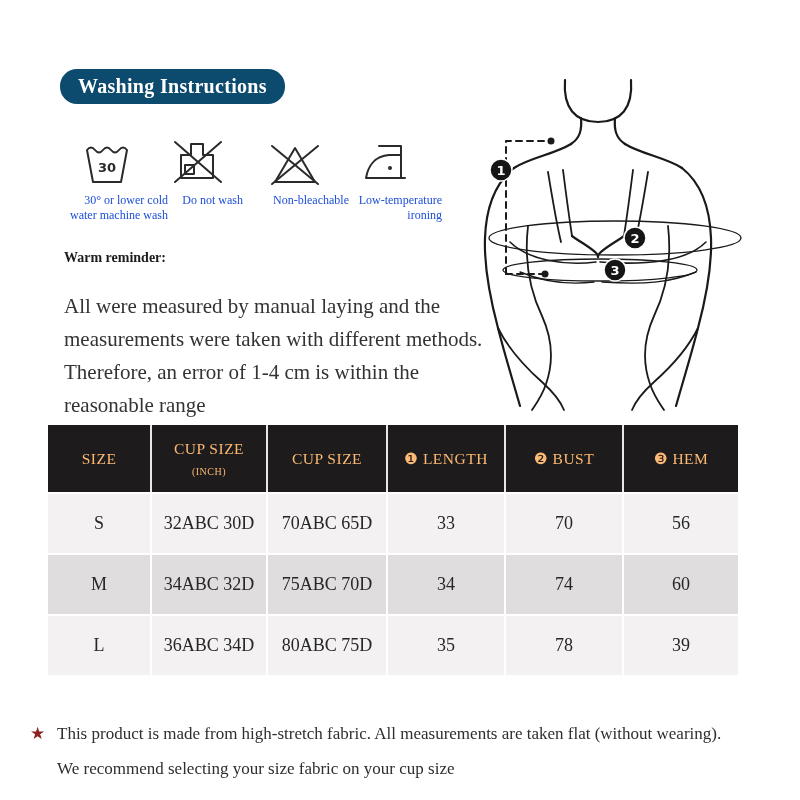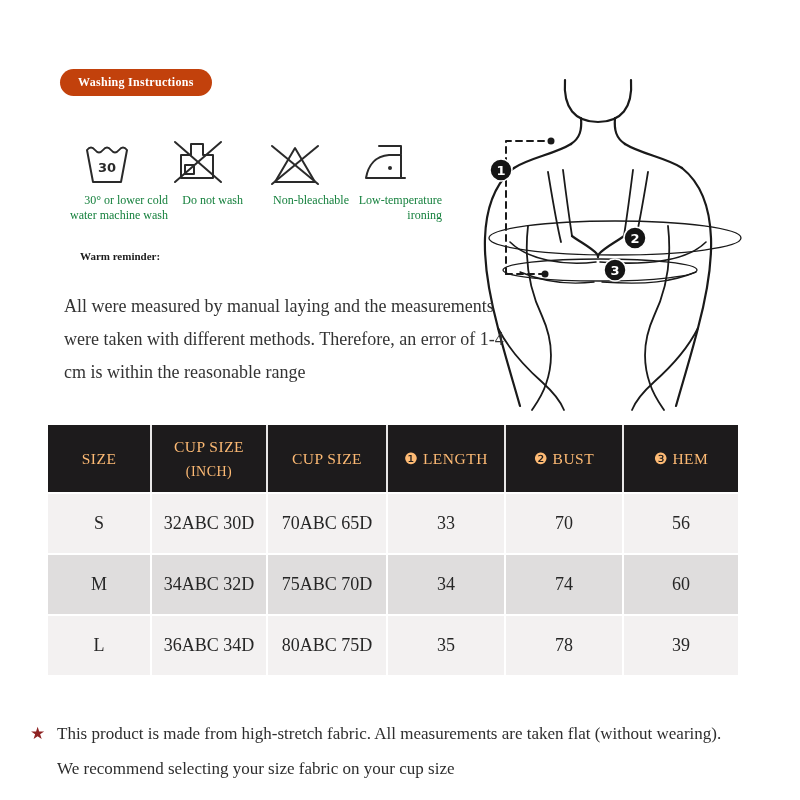--- a/index.html
+++ b/index.html
@@ -3,46 +3,46 @@
 <meta charset="utf-8">
 <style>
   html,body{margin:0;padding:0;background:#fff;}
   #canvas{
     position:relative;width:800px;height:800px;background:#ffffff;
     font-family:"Liberation Serif", serif;color:#2a2a2a;overflow:hidden;
   }
   
   .pill{
     position:absolute;left:60px;top:69px;
-    background:#c2410c;color:#fff;border-radius:17px;
-    padding:6px 18px;font-size:12px;font-weight:bold;letter-spacing:.3px;
+    background:#0c4a6e;color:#fff;border-radius:17px;
+    padding:6px 18px;font-size:20px;font-weight:bold;letter-spacing:.3px;
   }
   .wash-item{position:absolute;top:132px;text-align:right;}
   .wash-icon-box{height:56px;display:flex;align-items:flex-end;justify-content:center;}
-  .wash-label{margin-top:5px;font-size:12px;line-height:15px;color:#15803d;}
+  .wash-label{margin-top:5px;font-size:12px;line-height:15px;color:#1d4ed8;}
   .wash-svg{stroke:#2a2a2a;stroke-width:2;fill:none;stroke-linecap:round;stroke-linejoin:round;}
   .tub-num{font-family:"DejaVu Sans",sans-serif;font-size:13px;font-weight:600;fill:#2a2a2a;stroke:none;}
   
   .figure-wrap{position:absolute;left:468px;top:76px;}
   .fig-line{stroke:#1a1a1a;fill:none;stroke-linecap:round;stroke-linejoin:round;}
   .badge-circle{fill:#151515;stroke:#ffffff;stroke-width:1.5;}
   .badge-num{fill:#ffffff;font-family:"DejaVu Sans",sans-serif;font-size:13px;font-weight:bold;text-anchor:middle;}
   
-  .reminder-heading{position:absolute;left:80px;top:250px;font-size:11px;font-weight:bold;color:#1c1c1c;}
-  .reminder-body{position:absolute;left:64px;top:290px;width:448px;font-size:18px;line-height:33px;color:#333333;}
+  .reminder-heading{position:absolute;left:64px;top:250px;font-size:14px;font-weight:bold;color:#1c1c1c;}
+  .reminder-body{position:absolute;left:64px;top:290px;width:448px;font-size:21px;line-height:33px;color:#333333;}
   
   .chart{position:absolute;left:48px;top:425px;width:690px;}
   .chart-row{display:grid;grid-template-columns:102px 116px 120px 118px 118px 116px;}
   .chart-header{height:67px;}
   .chart-header .cell{
     background:#1d1b1c;color:#fdba74;font-size:15.5px;letter-spacing:.5px;
     display:flex;flex-direction:column;align-items:center;justify-content:center;
   }
   .chart-header .cell + .cell{border-left:2px solid #e9e7e7;}
-  .cell-sub{font-size:14px;letter-spacing:.5px;margin-top:8px;}
+  .cell-sub{font-size:10px;letter-spacing:.5px;margin-top:8px;}
   .cell-sub:empty{display:none;}
   .body-row{height:61px;border-top:2px solid #ffffff;box-sizing:border-box;}
   .body-row .cell{
     display:flex;align-items:center;justify-content:center;
     font-size:18px;color:#262626;
   }
   .body-row .cell + .cell{border-left:2px solid #ffffff;}
   .row-light .cell{background:#f3f1f1;}
   .row-mid .cell{background:#dfdddd;}
   

